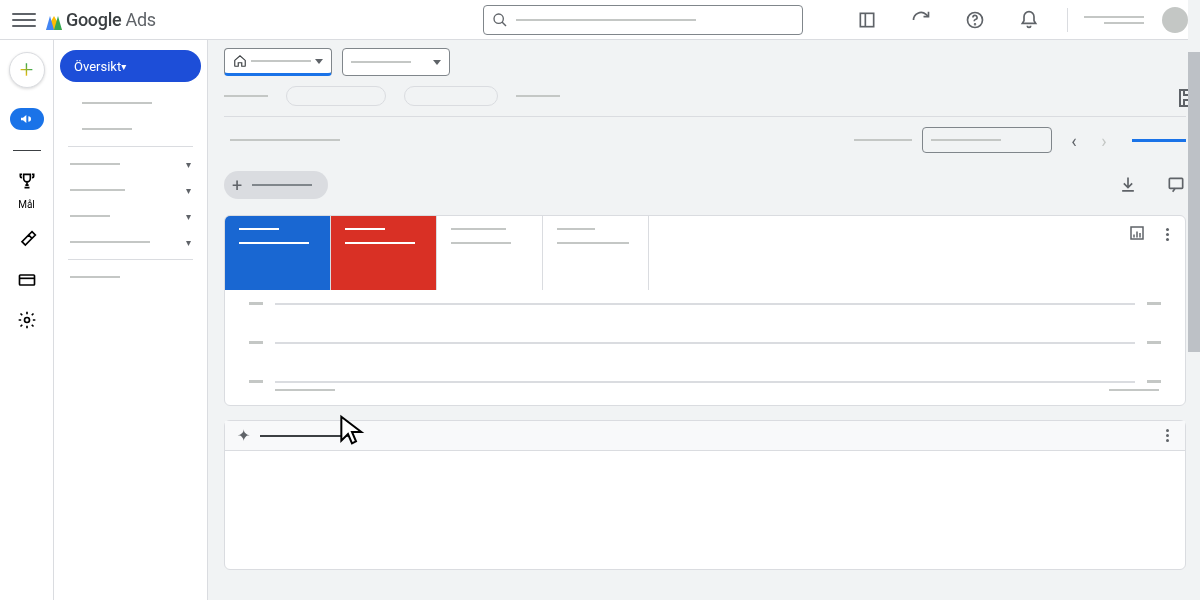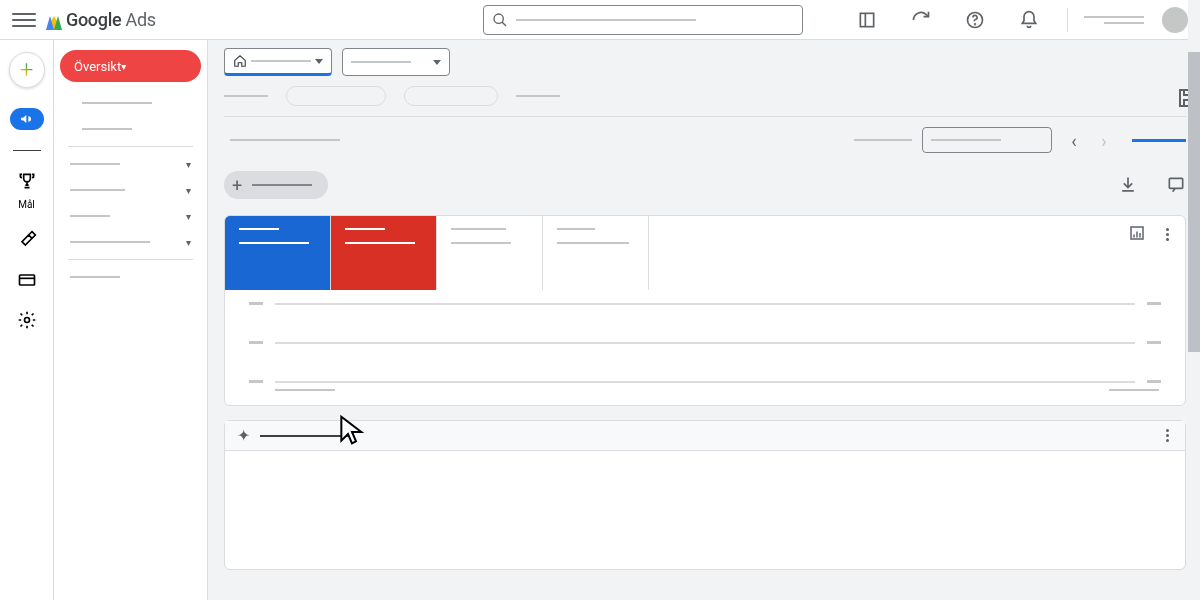--- a/index.html
+++ b/index.html
@@ -25,21 +25,21 @@
 .rail{width:54px;background:#fff;border-right:1px solid #dadce0;display:flex;flex-direction:column;align-items:center;padding-top:12px;gap:20px}
 .fab{width:36px;height:36px;border-radius:50%;background:#fff;border:1px solid #dadce0;box-shadow:0 1px 3px rgba(0,0,0,.15);display:flex;align-items:center;justify-content:center;cursor:pointer;position:relative}
 .fab-plus{font-size:24px;font-weight:300;background:linear-gradient(45deg,#ea4335,#fbbc04,#34a853,#4285f4);-webkit-background-clip:text;color:transparent}
 .rail-pill{width:34px;height:22px;border-radius:11px;background:#1a73e8;display:flex;align-items:center;justify-content:center;cursor:pointer}
 .rail-pill svg{width:16px;height:16px;color:#fff}
 .rail-divider{width:28px;height:1px;background:#3c4043}
 .rail-item{display:flex;flex-direction:column;align-items:center;gap:8px;cursor:pointer;color:#000000}
 .rail-item svg{width:20px;height:20px}
 .rail-label{font-size:10px}
 .sidenav{width:154px;background:#fff;border-right:1px solid #dadce0;padding-top:10px}
-.sidenav-pill{margin:0 6px 8px;height:30px;border-radius:16px;background:#ef4444;color:#fff;display:flex;align-items:center;padding:16px 14px;font-size:13px;justify-content:flex-start;cursor:pointer}
+.sidenav-pill{margin:0 6px 8px;height:30px;border-radius:16px;background:#1d4ed8;color:#fff;display:flex;align-items:center;padding:16px 14px;font-size:13px;justify-content:flex-start;cursor:pointer}
 .sidenav-pill .chev{font-size:10px}
 .sidenav-row{height:26px;display:flex;align-items:center;padding:0 16px;justify-content:space-between;cursor:pointer}
 .sidenav-row .txt{width:70px;height:2px;background:#c4c7c5}
 .sidenav-row .chev{color:#5f6368;font-size:10px}
 .sidenav-sep{height:1px;background:#dadce0;margin:4px 14px}
 .sidenav-row.indent{padding-left:28px}
 .main{flex:1;padding:8px 14px 0 16px;position:relative;overflow:hidden}
 .filters-row{display:flex;gap:10px;align-items:center}
 .dd{height:28px;border:1px solid #80868b;border-radius:4px;background:#fff;min-width:108px;display:flex;align-items:center;justify-content:space-between;padding:0 8px;cursor:pointer}
 .dd-line{height:2px;width:60px;background:#c4c7c5}

